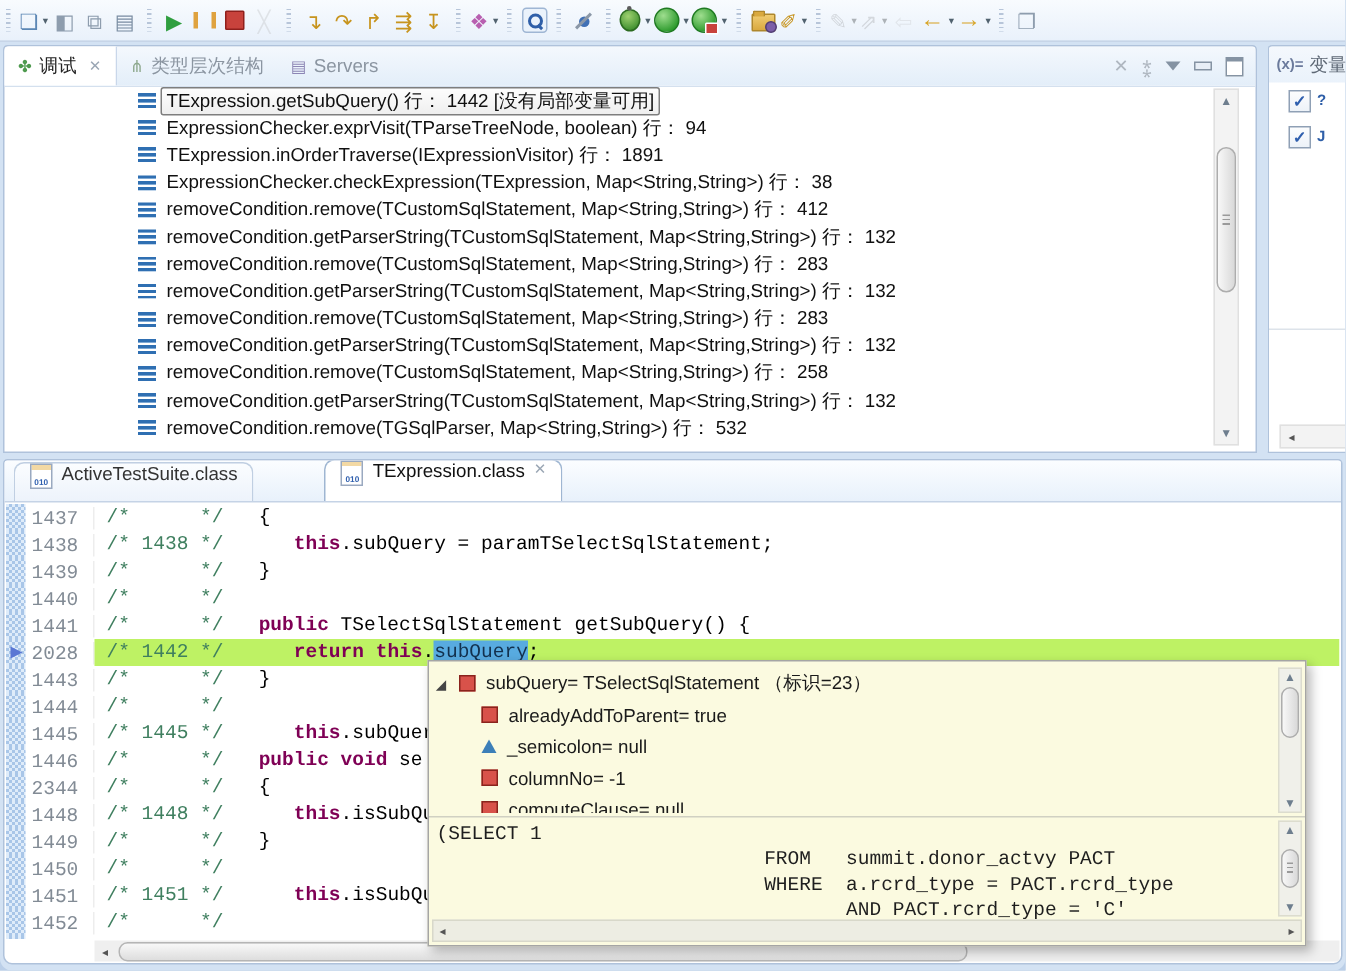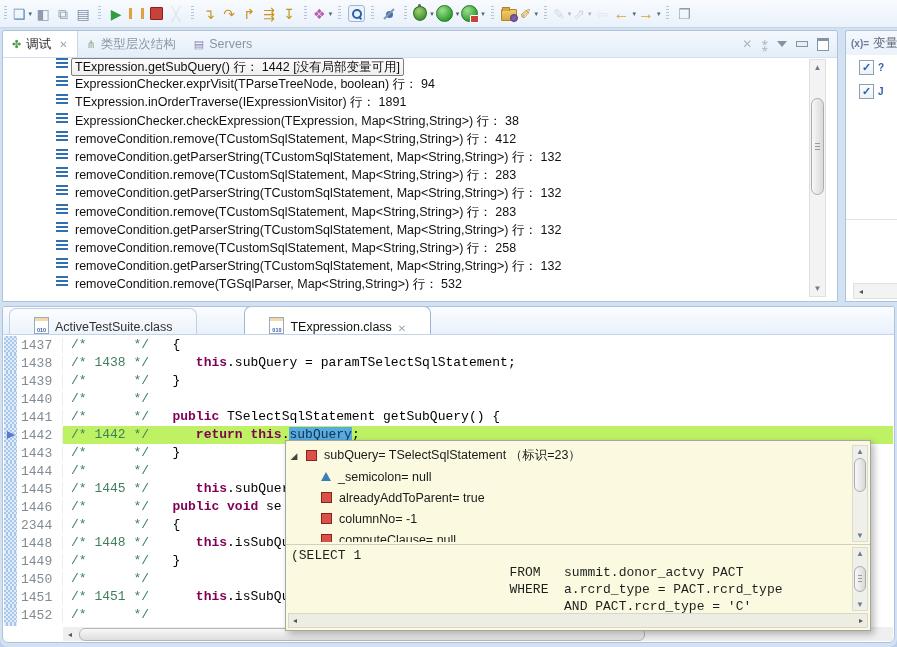--- a/index.html
+++ b/index.html
@@ -44,21 +44,21 @@
   .vtab{display:flex;align-items:center;gap:5px;padding:0 9px;font-size:12.5px;color:#8B95A1;white-space:nowrap;}
   .vtab.active{background:#fff;border-right:1px solid #C9D7EA;border-radius:3px 0 0 0;color:#222;}
   .ticon{font-size:11px;}
   .tclose{color:#9AA6B4;font-size:10px;margin-left:3px;}
   .view-tools{margin-left:auto;display:flex;align-items:center;gap:9px;padding-right:8px;}
   .vt{font-size:12px;color:#AFB7C0;}
   .ico-menu{width:0;height:0;border-left:5px solid transparent;border-right:5px solid transparent;border-top:6px solid #8593A3;}
   .ico-min{width:10px;height:4px;border:1px solid #8593A3;background:#E8EEF6;}
   .ico-max{width:10px;height:9px;border:1px solid #8593A3;border-top:3px solid #8593A3;background:#fff;}
   .frames{position:absolute;left:1px;top:27px;right:30px;bottom:6px;overflow:hidden;font-size:12.5px;}
-  .frow{height:18.2px;display:flex;padding-left:52px;gap:7px;white-space:nowrap;}
+  .frow{height:18.2px;display:flex;align-items:center;padding-left:88px;gap:7px;white-space:nowrap;}
   .fico{width:12px;height:10px;flex:none;
         background:repeating-linear-gradient(180deg,#2F6FB2 0 2px,#7FA9D4 2px 2.5px,transparent 2.5px 4px);}
   .flabel{color:#101010;}
   .frow.sel .flabel{border:1px solid #7E7E7E;background:linear-gradient(#FDFDFD,#EFEFEF);border-radius:2px;padding:0 3px;margin-left:-4px;}
   
   .sb{position:absolute;background:#F3F3F3;border:1px solid #E0E0E0;box-sizing:border-box;}
   .sar{color:#6E7E8E;font-size:8px;text-align:center;}
   .thumb{background:linear-gradient(90deg,#F8F8F8,#D9D9D9);border:1px solid #ADADAD;border-radius:7px;position:absolute;left:1px;right:1px;}
   .thumb.grip::after{content:"";position:absolute;left:3px;right:3px;top:50%;height:7px;margin-top:-4px;
         background:repeating-linear-gradient(180deg,#9A9A9A 0 1px,transparent 1px 3px);}
@@ -76,21 +76,21 @@
       display:flex;align-items:center;justify-content:center;flex:none;}
   .cb::after{content:"✓";color:#2F5FAE;font-size:11px;font-weight:bold;}
   .vglyph{color:#2F5FA8;font-size:10px;font-weight:bold;}
   .vars-sep{position:absolute;left:0;right:0;top:188px;border-top:1px solid #DDE3EA;}
   .vars-hs{left:7px;right:0;bottom:2px;height:14px;position:absolute;background:#F3F3F3;border:1px solid #E0E0E0;
            display:flex;align-items:center;}
   
   .editor-panel{position:absolute;left:2px;top:306px;width:893px;height:337px;border-radius:3px 3px 6px 6px;overflow:hidden;}
   .etabs{height:28px;background:linear-gradient(#FBFDFF,#E8F1FB);border-bottom:1px solid #C5D3E6;
          display:flex;align-items:flex-end;padding-left:6px;gap:3px;box-sizing:border-box;}
-  .etab{height:25px;display:flex;align-items:flex-end;gap:6px;padding:0 24px;font-size:12.5px;color:#333;
+  .etab{height:25px;display:flex;align-items:flex-start;gap:6px;padding:0 10px;font-size:12.5px;color:#333;
         background:linear-gradient(#FBFDFF,#EDF3FB);border:1px solid #C0CFE2;border-bottom:none;border-radius:7px 7px 0 0;white-space:nowrap;}
   .etab.active{background:#fff;color:#111;border-color:#9FB6D2;height:27px;margin-left:44px;}
   .cficon{width:13px;height:15px;background:#fff;border:1px solid #9AA9C0;font-size:5.5px;color:#2F5FAE;
           display:flex;align-items:flex-end;justify-content:center;font-weight:bold;flex:none;
           background:linear-gradient(#F3D9A4 0 3px,#fff 3px);}
   .eclose{color:#9AA6B4;font-size:10px;}
   .ebody{position:absolute;left:1px;top:29px;right:1px;bottom:16px;overflow:hidden;
          font-family:"Liberation Mono","DejaVu Sans Mono",monospace;font-size:13px;}
   .cl{height:18px;display:flex;white-space:pre;align-items:center;}
   .ruler{width:13px;align-self:stretch;flex:none;position:relative;
@@ -364,21 +364,21 @@
         <span>TExpression.class</span>
         <span class="eclose">✕</span>
       </div>
     </div>
     <div class="ebody">
         <div class="cl"><span class="ruler"></span><span class="lnum">1437</span><span class="ctext"><span class="sc">/*      */</span><span>   {</span></span></div>
         <div class="cl"><span class="ruler"></span><span class="lnum">1438</span><span class="ctext"><span class="sc">/* 1438 */</span><span>      </span><span class="sk">this</span><span>.subQuery = paramTSelectSqlStatement;</span></span></div>
         <div class="cl"><span class="ruler"></span><span class="lnum">1439</span><span class="ctext"><span class="sc">/*      */</span><span>   }</span></span></div>
         <div class="cl"><span class="ruler"></span><span class="lnum">1440</span><span class="ctext"><span class="sc">/*      */</span></span></div>
         <div class="cl"><span class="ruler"></span><span class="lnum">1441</span><span class="ctext"><span class="sc">/*      */</span><span>   </span><span class="sk">public</span><span> TSelectSqlStatement getSubQuery() {</span></span></div>
-        <div class="cl cur"><span class="ruler"><span class="arrowip"></span></span><span class="lnum">1442</span><span class="ctext"><span class="sc">/* 1442 */</span><span>      </span><span class="sk">return</span><span> </span><span class="sk">this</span><span>.</span><span class="ssel">subQuery</span><span>;</span></span></div>
+        <div class="cl cur"><span class="ruler"><span class="arrowip"></span></span><span class="lnum">2028</span><span class="ctext"><span class="sc">/* 1442 */</span><span>      </span><span class="sk">return</span><span> </span><span class="sk">this</span><span>.</span><span class="ssel">subQuery</span><span>;</span></span></div>
         <div class="cl"><span class="ruler"></span><span class="lnum">1443</span><span class="ctext"><span class="sc">/*      */</span><span>   }</span></span></div>
         <div class="cl"><span class="ruler"></span><span class="lnum">1444</span><span class="ctext"><span class="sc">/*      */</span></span></div>
         <div class="cl"><span class="ruler"></span><span class="lnum">1445</span><span class="ctext"><span class="sc">/* 1445 */</span><span>      </span><span class="sk">this</span><span>.subQuer</span></span></div>
         <div class="cl"><span class="ruler"></span><span class="lnum">1446</span><span class="ctext"><span class="sc">/*      */</span><span>   </span><span class="sk">public</span><span> </span><span class="sk">void</span><span> se</span></span></div>
         <div class="cl"><span class="ruler"></span><span class="lnum">2344</span><span class="ctext"><span class="sc">/*      */</span><span>   {</span></span></div>
         <div class="cl"><span class="ruler"></span><span class="lnum">1448</span><span class="ctext"><span class="sc">/* 1448 */</span><span>      </span><span class="sk">this</span><span>.isSubQu</span></span></div>
         <div class="cl"><span class="ruler"></span><span class="lnum">1449</span><span class="ctext"><span class="sc">/*      */</span><span>   }</span></span></div>
         <div class="cl"><span class="ruler"></span><span class="lnum">1450</span><span class="ctext"><span class="sc">/*      */</span></span></div>
         <div class="cl"><span class="ruler"></span><span class="lnum">1451</span><span class="ctext"><span class="sc">/* 1451 */</span><span>      </span><span class="sk">this</span><span>.isSubQu</span></span></div>
         <div class="cl"><span class="ruler"></span><span class="lnum">1452</span><span class="ctext"><span class="sc">/*      */</span></span></div>
@@ -391,26 +391,26 @@
   </div>
 
   <div class="popup">
     <div class="ptree">
         <div class="trow">
           <span class="exp">◢</span>
           <span class="ic-sq"></span>
           <span>subQuery= TSelectSqlStatement （标识=23）</span>
         </div>
         <div class="trow ind">
+          <span class="ic-sq"></span>
+          <span>alreadyAddToParent= true</span>
+        </div>
+        <div class="trow ind">
           <span class="ic-tri"></span>
           <span>_semicolon= null</span>
-        </div>
-        <div class="trow ind">
-          <span class="ic-sq"></span>
-          <span>alreadyAddToParent= true</span>
         </div>
         <div class="trow ind">
           <span class="ic-sq"></span>
           <span>columnNo= -1</span>
         </div>
         <div class="trow ind">
           <span class="ic-sq"></span>
           <span>computeClause= null</span>
         </div>
       </div>

